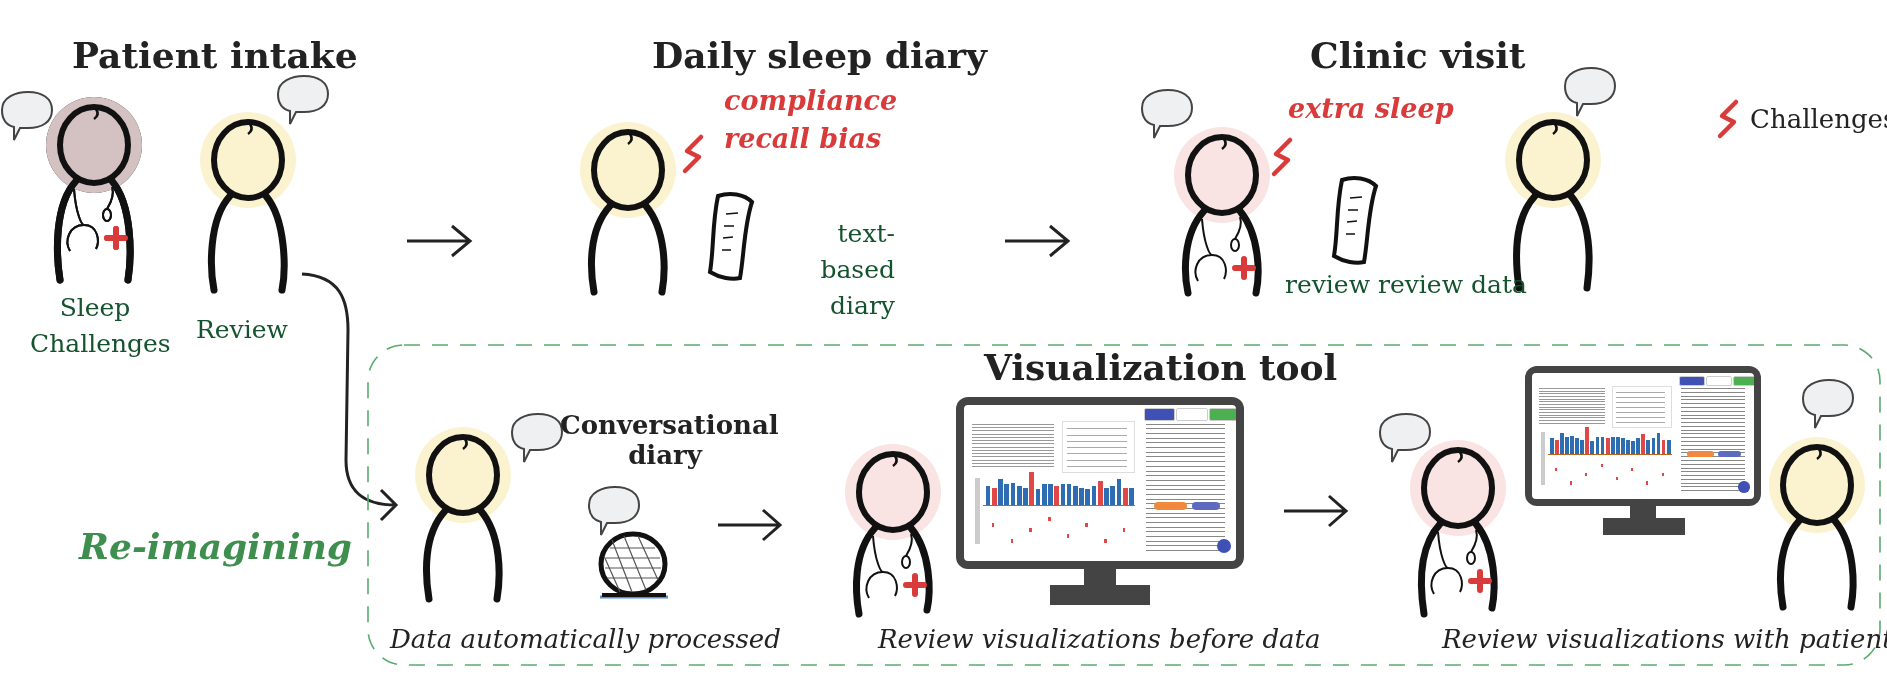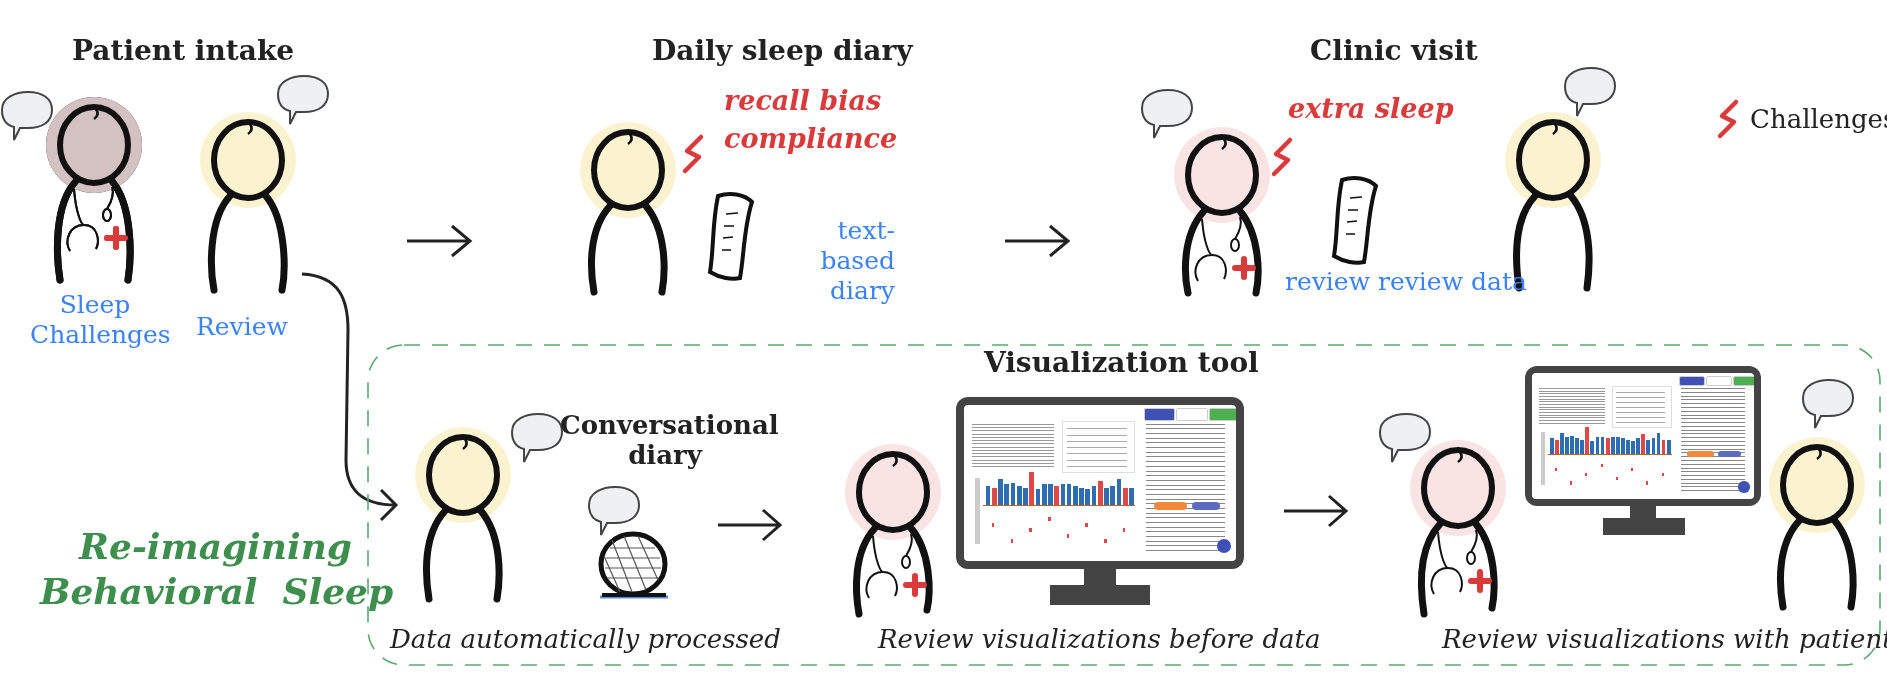--- a/index.html
+++ b/index.html
@@ -1,19 +1,19 @@
 <!DOCTYPE html>
 <html><head>
 <meta charset="utf-8">
 <style>
   html,body{margin:0;padding:0;background:#fff;}
   body{width:1887px;height:684px;position:relative;overflow:hidden;font-family:"DejaVu Serif","Liberation Serif",serif;color:#222;}
   .abs{position:absolute;}
-  .title{font-weight:bold;font-size:28px;color:#222;white-space:nowrap;}
-  .label{font-size:25px;color:#3b82f6;text-align:center;line-height:30px;white-space:nowrap;}
+  .title{font-weight:bold;font-size:36px;color:#222;white-space:nowrap;}
+  .label{font-size:25px;color:#14532d;text-align:center;line-height:36px;white-space:nowrap;}
   .red{color:#d93a3a;font-weight:bold;font-style:italic;font-size:27px;white-space:nowrap;line-height:38px;}
   .caption{font-style:italic;font-size:26px;color:#222;white-space:nowrap;}
   .green{color:#3e8e4e;font-weight:bold;font-style:italic;font-size:36px;text-align:right;line-height:45px;white-space:nowrap;}
   svg{position:absolute;left:0;top:0;}
   .monitor{position:absolute;background:#444;border-radius:12px;}
   .screen{position:absolute;background:#fff;border-radius:4px;overflow:hidden;}
   .stand{position:absolute;background:#444;}
 </style>
 </head>
 <body>
@@ -190,34 +190,33 @@
   <g transform="translate(1803,380)">
       <use href="#bubble"></use>
     </g>
 </svg>
 
 <div class="abs label" style="left:30px;top:290px;width:130px;white-space:pre-line;">Sleep
 Challenges</div>
 <div class="abs label" style="left:196px;top:312px;">Review</div>
 
 <div class="abs" style="left:724px;top:82px;">
+  <div class="red">compliance</div>
   <div class="red">recall bias</div>
-  <div class="red">compliance</div>
 </div>
 <div class="abs label" style="left:765px;top:216px;width:130px;white-space:pre-line;text-align:right;">text-based
 diary</div>
 
 <div class="abs red" style="left:1288px;top:90px;">extra sleep</div>
 <div class="abs label" style="left:1285px;top:267px;">review review data</div>
 
 <div class="abs" style="left:1750px;top:104px;font-size:26px;white-space:nowrap;">Challenges</div>
 
 <div class="abs green" style="left:40px;top:524px;width:312px;">
   <div>Re-imagining</div>
-  <div style="white-space:pre;">Behavioral  Sleep</div>
 </div>
 
 <div class="abs title" style="left:560px;top:410px;width:210px;text-align:center;font-size:26px;line-height:30px;white-space:pre-line;">Conversational
 diary</div>
 
 <div class="abs title" style="left:984px;top:346px;">Visualization tool</div>
 
 <div class="abs caption" style="left:390px;top:624px;">Data automatically processed</div>
 <div class="abs caption" style="left:878px;top:624px;">Review visualizations before data</div>
 <div class="abs caption" style="left:1442px;top:624px;">Review visualizations with patient</div>

